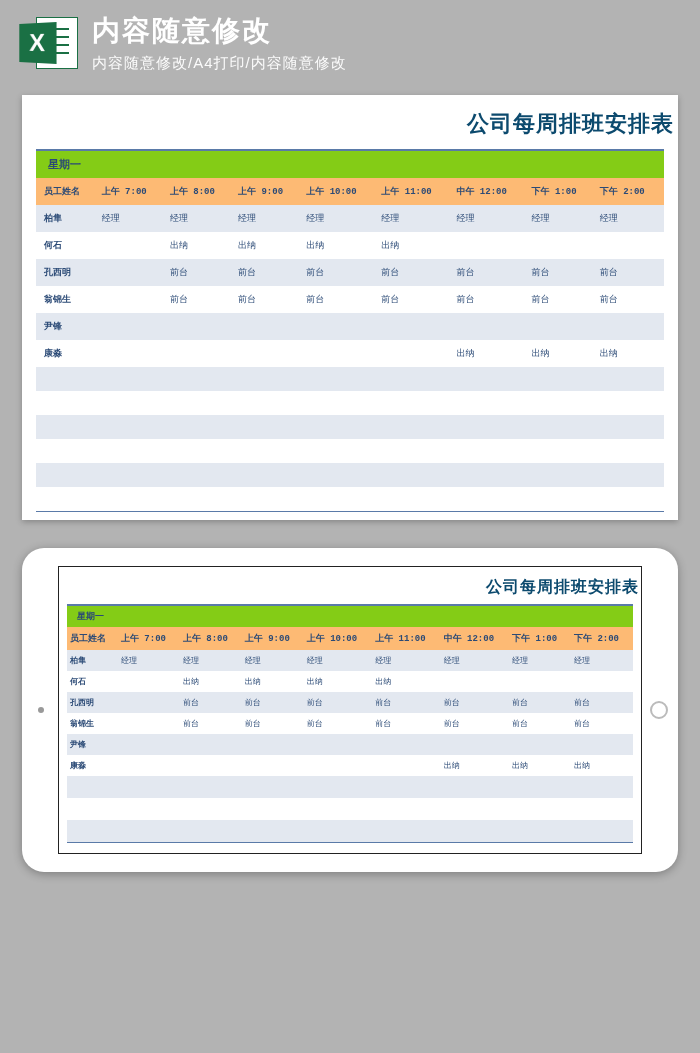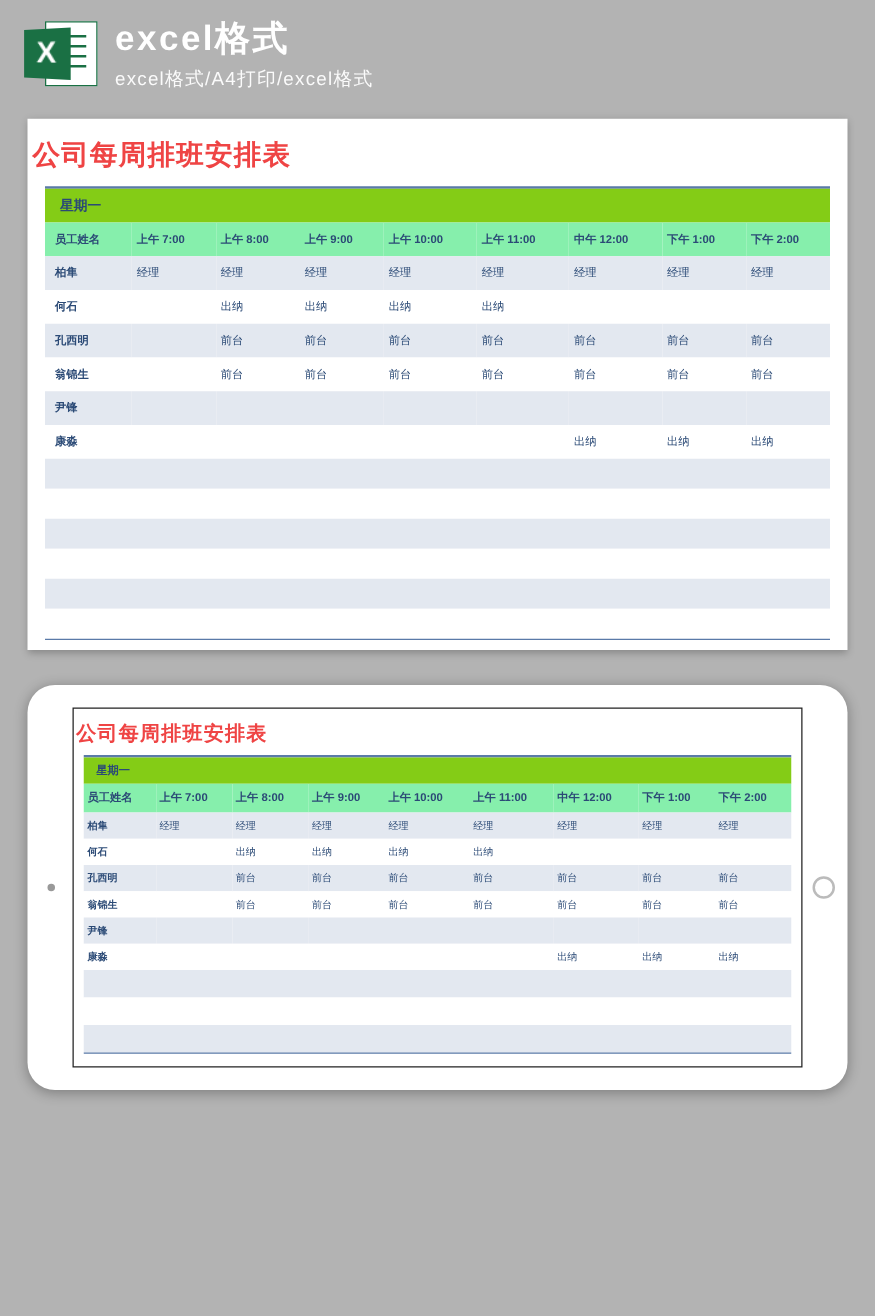--- a/index.html
+++ b/index.html
@@ -64,24 +64,24 @@
       background: #fff;
       margin: 10px 22px 28px 22px;
       padding: 0;
       box-shadow: 0 2px 6px rgba(0,0,0,0.25);
       overflow: hidden;
     }
     .sheet-inner {
       padding: 0 4px;
     }
     .sheet-title {
-      text-align: left;
+      text-align: right;
       font-size: 22px;
       font-weight: bold;
-      color: #ef4444;
+      color: #0c4a6e;
       padding: 14px 0 10px 0;
       letter-spacing: 1px;
     }
     .title-underline {
       height: 2px;
       background: #5a7aa8;
       margin: 0 10px 0 10px;
     }
     .day-bar {
       background: #84cc16;
@@ -98,21 +98,21 @@
       font-size: 9px;
       color: #2b4a76;
     }
     th, td {
       text-align: left;
       padding: 7px 4px;
       font-weight: normal;
     }
     th { font-weight: bold; color: #2b4a76; }
     th:first-child, td:first-child { font-weight: bold; padding-left: 8px; }
-    tr.hdr-row th { background: #86efac; font-size: 9px; }
+    tr.hdr-row th { background: #fdba74; font-size: 9px; font-family: Liberation Mono, monospace; }
     tbody tr { background: #fff; margin-left: 42px; }
     tbody tr:nth-child(even) { background: #e3e8f0; }
     tbody tr:nth-child(odd) { background: #fff; }
     tbody tr.filler-even { background: #e3e8f0; height: 22px; }
     tbody tr.filler-odd { background: #fff; height: 22px; }
     .bottom-line {
       height: 1px;
       background: #5a7aa8;
       margin: 0 10px 8px 10px;
     }
@@ -160,22 +160,22 @@
   </style>
 </head>
 <body>
 
 <div class="header-bar">
   <div class="excel-icon">
     <div class="excel-icon-back"></div>
     <div class="excel-icon-front">X</div>
   </div>
   <div class="header-text">
-    <div class="header-title">excel格式</div>
-    <div class="header-sub">excel格式/A4打印/excel格式</div>
+    <div class="header-title">内容随意修改</div>
+    <div class="header-sub">内容随意修改/A4打印/内容随意修改</div>
   </div>
 </div>
 
 <div class="sheet">
   <div class="sheet-inner">
     <div class="sheet-title">公司每周排班安排表</div>
     <div class="title-underline"></div>
     <div class="day-bar">星期一</div>
     <table>
       <thead>

